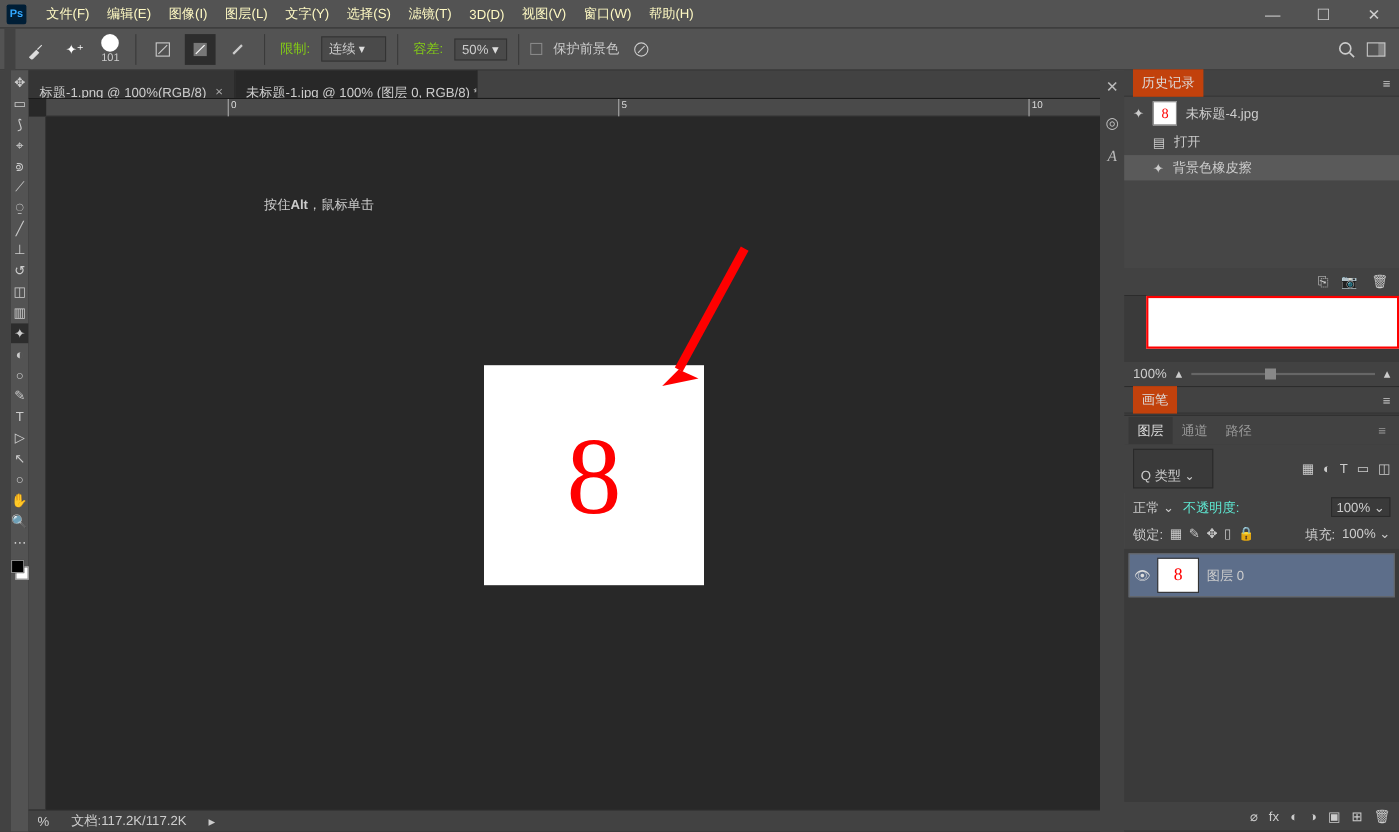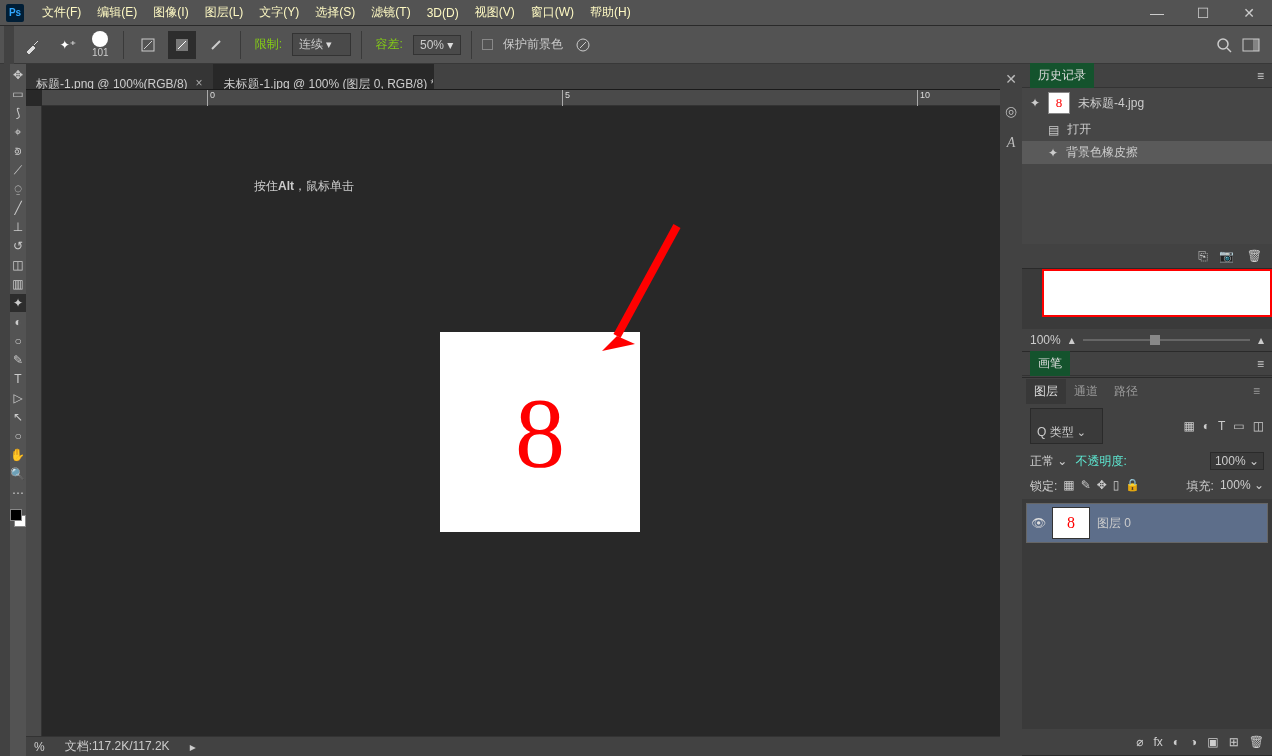--- a/index.html
+++ b/index.html
@@ -33,30 +33,30 @@
 .tab{padding:12px 10px;display:flex;align-items:flex-start;gap:8px;background:#353535;border-right:1px solid #282828;max-width:220px;overflow:hidden;white-space:nowrap}
 .tab.active{background:#282828}
 .tab .close{color:#aaa}
 .ruler-h{height:16px;background:#4a4a4a;border-bottom:1px solid #333;position:relative;margin-left:16px}
 .ruler-h .tick{position:absolute;top:0;height:16px;border-left:1px solid #aaa;font-size:9px;color:#ddd;padding-left:2px}
 .canvas-wrap{flex:1;display:flex}
 .ruler-v{width:16px;background:#4a4a4a;border-right:1px solid #333}
 .canvas-zone{flex:1;background:#282828;position:relative;overflow:hidden}
 .page{position:absolute;left:398px;top:226px;width:200px;height:200px;background:#fff;display:flex;align-items:center;justify-content:center}
 .page-num{font-family:"Times New Roman",serif;font-size:100px;color:#ff0000;font-weight:400}
-.annot{position:absolute;left:212px;top:42px;font-size:46px;color:#ff0000;font-weight:500;white-space:nowrap;font-family:"SimSun","Microsoft YaHei"}
+.annot{position:absolute;left:198px;top:42px;font-size:46px;color:#ff0000;font-weight:500;white-space:nowrap;font-family:"SimSun","Microsoft YaHei"}
 .annot b{font-weight:700}
 .arrow{position:absolute;left:555px;top:110px}
 .statusbar{height:20px;background:#424242;display:flex;align-items:center;padding:0 8px;gap:20px;border-top:1px solid #333}
 .right-col{width:22px;background:#424242;display:flex;flex-direction:column;align-items:center;padding-top:6px;gap:14px}
 .right-col .ico{width:18px;height:18px;color:#bbb;display:flex;align-items:center;justify-content:center;font-size:14px}
 .panels{width:250px;background:#424242;display:flex;flex-direction:column}
 .panel{border-bottom:1px solid #2a2a2a}
 .panel-head{height:24px;background:#424242;display:flex;align-items:center;padding:0 8px;border-bottom:1px solid #333}
-.panel-head .tab-h{padding:4px 8px;background:#14532d;color:#ddd}
+.panel-head .tab-h{padding:4px 8px;background:#c2410c;color:#ddd}
 .history-body{background:#464646}
 .hist-row{display:flex;align-items:center;padding:4px 8px;gap:8px}
 .hist-thumb{width:22px;height:22px;background:#fff;color:#f00;display:flex;align-items:center;justify-content:center;font-family:serif;font-size:13px;border:1px solid #888}
 .hist-item{display:flex;align-items:center;padding:3px 8px 3px 26px;gap:8px}
 .hist-item.active{background:#5a5a5a}
 .hist-footer{height:24px;display:flex;justify-content:flex-end;align-items:center;gap:12px;padding:0 10px;background:#424242}
 .preview-box{height:60px;background:#3a3a3a;padding:4px;position:relative}
 .preview-img{position:absolute;top:0;left:20px;right:0;height:48px;background:#fff;border:2px solid #ff0000}
 .zoom-row{height:22px;display:flex;align-items:center;padding:0 8px;gap:8px;background:#424242}
 .brush-panel{height:26px}
@@ -202,21 +202,21 @@
         <span class="close">×</span>
       </div>
       <div class="tab active">
         <span>未标题-1.jpg @ 100% (图层 0, RGB/8) *</span>
 
       </div>
     </div>
     <div class="ruler-h">
       <div class="tick" style="left:165px">0</div>
       <div class="tick" style="left:520px">5</div>
-      <div class="tick" style="left:875px">10</div>
+      <div class="tick" style="left:893px">10</div>
     </div>
     <div class="canvas-wrap">
       <div class="ruler-v"></div>
       <div class="canvas-zone">
         <div class="page">
           <span class="page-num">8</span>
         </div>
         <div class="annot">
           <span>按住</span><b>Alt</b><span>，鼠标单击</span>
         </div>

